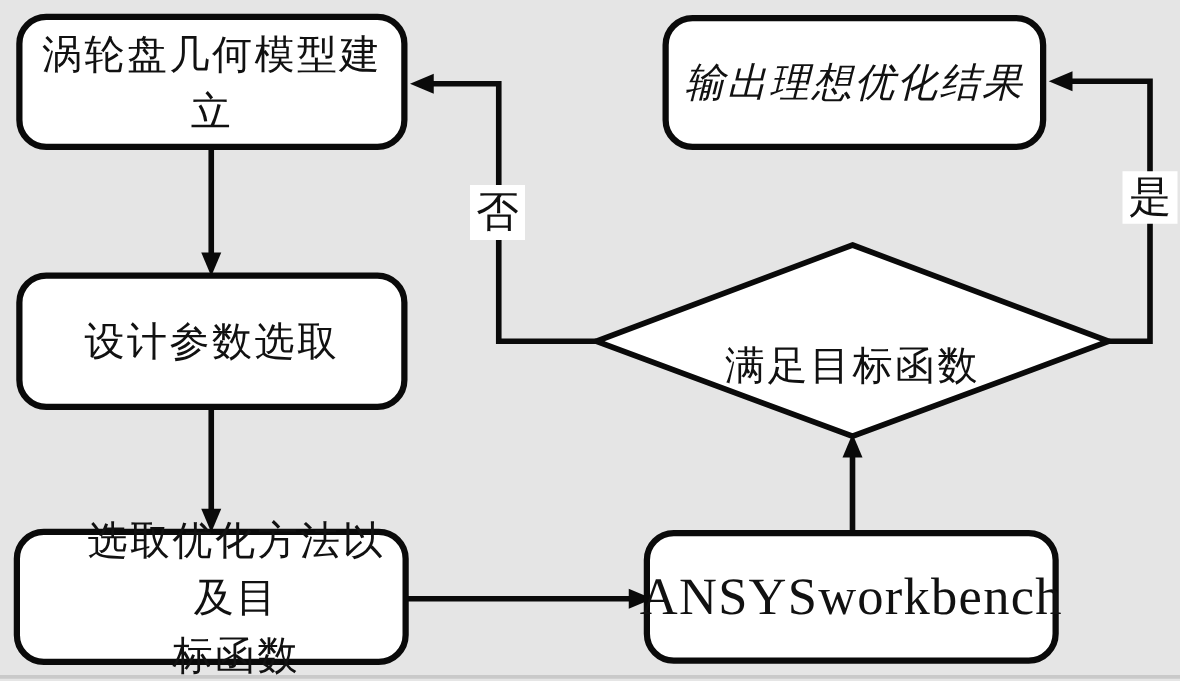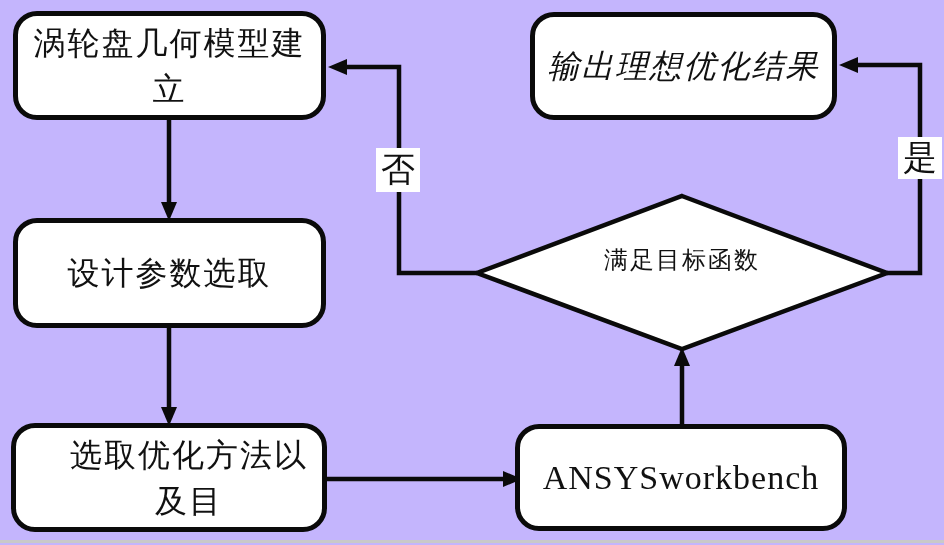--- a/index.html
+++ b/index.html
@@ -4,21 +4,21 @@
 <style>
   html, body {
     margin: 0;
     padding: 0;
     background: #ffffff;
   }
   .canvas {
     position: relative;
     width: 944px;
     height: 545px;
-    background: #c4b5fd;
+    background: #e5e5e5;
     overflow: hidden;
     font-family: "Liberation Sans", sans-serif;
     color: #111111;
   }
   .layer {
     position: absolute;
     left: 0;
     top: 0;
     width: 944px;
     height: 545px;
@@ -38,36 +38,36 @@
     line-height: 46px;
     letter-spacing: 2px;
   }
   .node-build    { left: 13px;  top: 11px;  width: 313px; height: 109px; }
   .node-output   { left: 530px; top: 12px;  width: 307px; height: 108px; font-style: italic; }
   .node-params   { left: 13px;  top: 218px; width: 313px; height: 110px; text-align: center; }
   .node-method   { left: 11px;  top: 423px; width: 316px; height: 109px; padding-left: 40px; }
   .node-ansys    {
     left: 515px; top: 424px; width: 332px; height: 107px;
     font-family: "Liberation Serif", serif;
-    font-size: 34px;
+    font-size: 42px;
     line-height: 48px;
     letter-spacing: 1px;
   }
   .decision-text {
     position: absolute;
     left: 532px;
-    top: 214px;
+    top: 247px;
     width: 300px;
     height: 90px;
     display: flex;
     flex-direction: column;
     align-items: center;
     justify-content: center;
     text-align: center;
-    font-size: 24px;
+    font-size: 32px;
     line-height: 45px;
     letter-spacing: 2px;
   }
   .edge-label {
     position: absolute;
     background: #ffffff;
     display: flex;
     align-items: center;
     justify-content: center;
     font-size: 34px;
@@ -135,20 +135,21 @@
   <div class="node node-output">
     <span>输出理想优化结果</span>
   </div>
 
   <div class="node node-params">
     <span>设计参数选取</span>
   </div>
 
   <div class="node node-method">
     <span>选取优化方法以及目</span>
+    <span>标函数</span>
   </div>
 
   <div class="node node-ansys">
     <span>ANSYSworkbench</span>
   </div>
 
   <div class="decision-text">
     <span>满足目标函数</span>
   </div>
 

